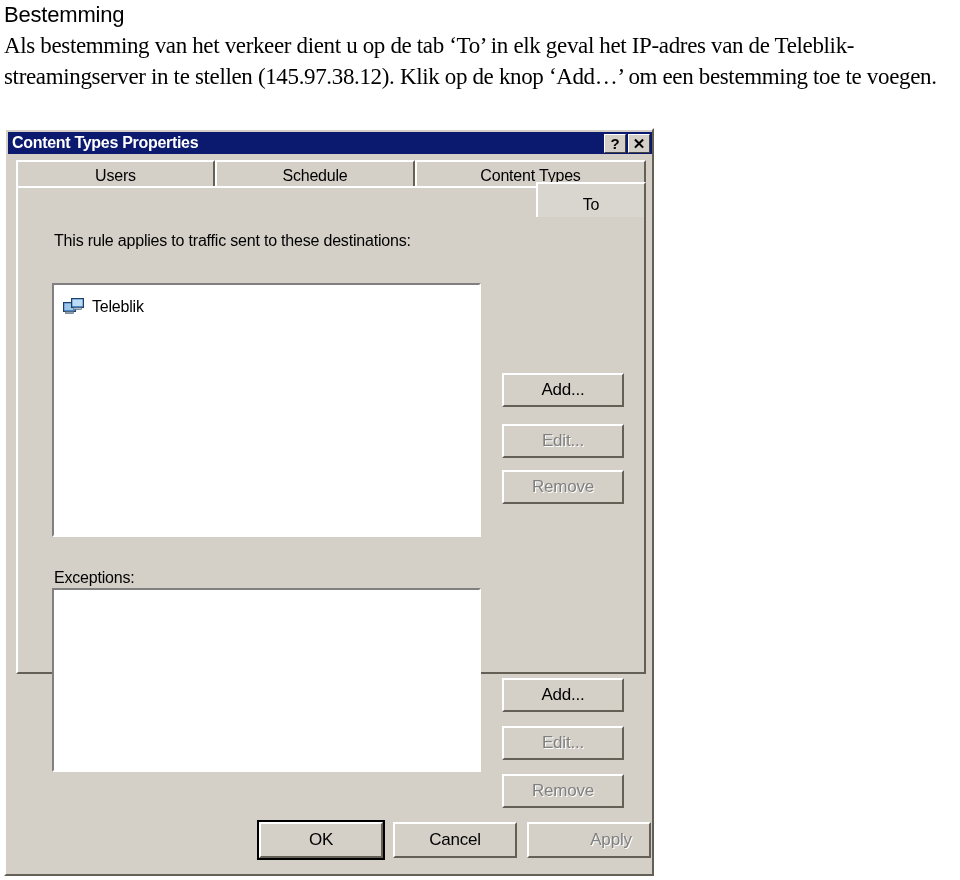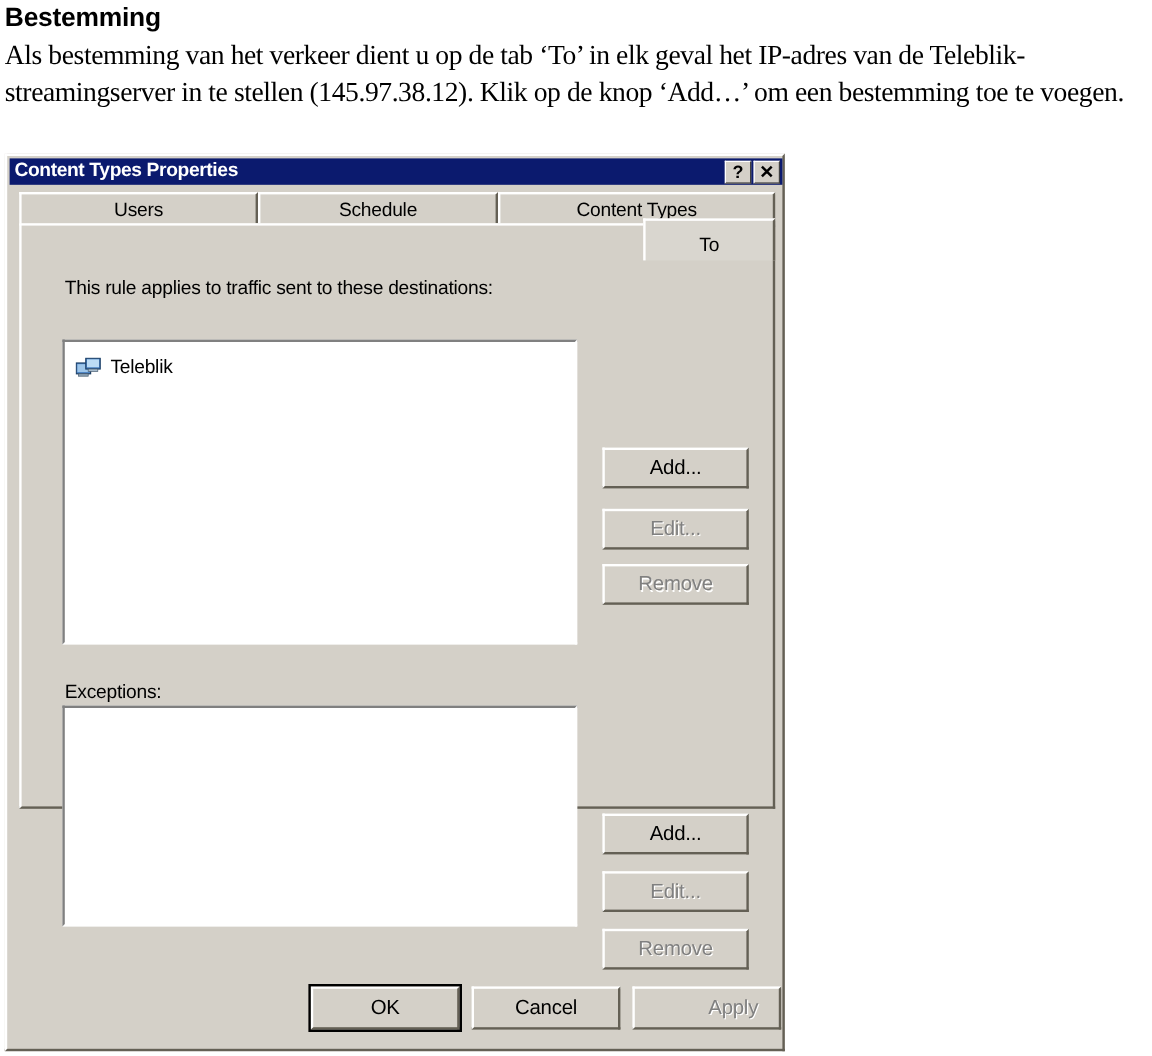--- a/index.html
+++ b/index.html
@@ -16,21 +16,21 @@
   }
 
   
   #doc-area {
     position: absolute;
     left: 0; top: 0;
     width: 960px;
   }
   #doc-heading {
     font-family: "Liberation Sans", sans-serif;
-    font-weight: bold;
+    font-weight: normal;
     font-size: 22px;
     line-height: 26px;
     color: #000;
     margin: 2px 0 0 4px;
     letter-spacing: -0.2px;
   }
   #doc-body {
     font-family: "Liberation Serif", serif;
     font-size: 23px;
     line-height: 31px;

